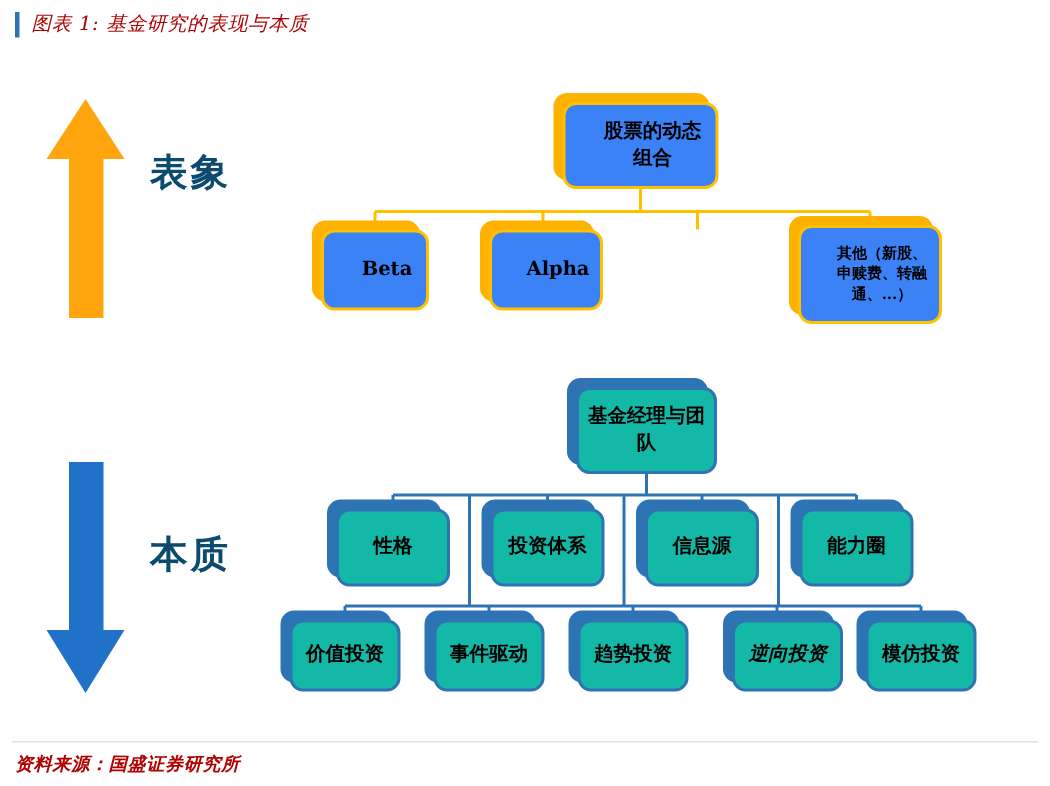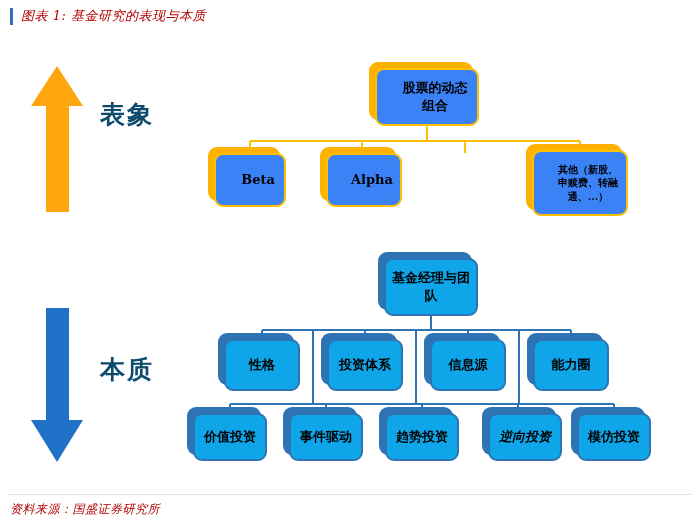--- a/index.html
+++ b/index.html
@@ -8,21 +8,21 @@
     font-family:"DejaVu Serif","Liberation Serif",serif;
   }
   
   .title-bar{position:absolute;left:10px;top:8px;width:3px;height:17px;background:#2E74B5;}
   .fig-title{
     position:absolute;left:21px;top:7px;color:#B00000;font-size:13px;font-weight:normal;
     font-style:italic;letter-spacing:0.5px;
   }
   .footer-line{position:absolute;left:8px;right:8px;top:494px;height:1px;background:#e0e0e0;}
   .fig-source{
-    position:absolute;left:10px;top:501px;color:#B00000;font-size:12px;font-weight:normal;
+    position:absolute;left:10px;top:501px;color:#B00000;font-size:12px;font-weight:bold;
     font-style:italic;letter-spacing:0.5px;
   }
   
   .arrow{position:absolute;display:flex;flex-direction:column;align-items:center;}
   .arrow-up{left:31px;top:66px;}
   .arrow-up .head{width:0;height:0;border-left:26px solid transparent;border-right:26px solid transparent;border-bottom:40px solid #FFA60F;}
   .arrow-up .shaft{width:23px;height:106px;background:#FFA60F;}
   .arrow-down{left:31px;top:308px;}
   .arrow-down .shaft{width:23px;height:112px;background:#1F72C8;}
   .arrow-down .head{width:0;height:0;border-left:26px solid transparent;border-right:26px solid transparent;border-top:42px solid #1F72C8;}
@@ -36,21 +36,21 @@
   .box{position:absolute;z-index:2;}
   .box .shadow{position:absolute;left:-6px;top:-6px;width:100%;height:100%;border-radius:9px;display:block;}
   .box .face{
     position:absolute;left:0;top:0;width:100%;height:100%;border-radius:9px;
     display:flex;align-items:center;justify-content:center;text-align:center;
     font-weight:bold;color:#000;box-sizing:border-box;line-height:1.35;padding:2px 4px;
   }
   .box.orange .shadow{background:#FFB100;}
   .box.orange .face{background:#3b82f6;border:2.5px solid #FFC000;padding-left:20px;}
   .box.blue .shadow{background:#2E74B5;}
-  .box.blue .face{background:#0ea5e9;border:2.5px solid #2E74B5;}
+  .box.blue .face{background:#14b8a6;border:2.5px solid #2E74B5;}
   .fs13{font-size:13px;}
   .fs12{font-size:10px;}
 </style>
 </head>
 <body>
 
 <div id="figure">
 
   <div class="title-bar"></div>
   <div class="fig-title">图表 1: 基金研究的表现与本质</div>

